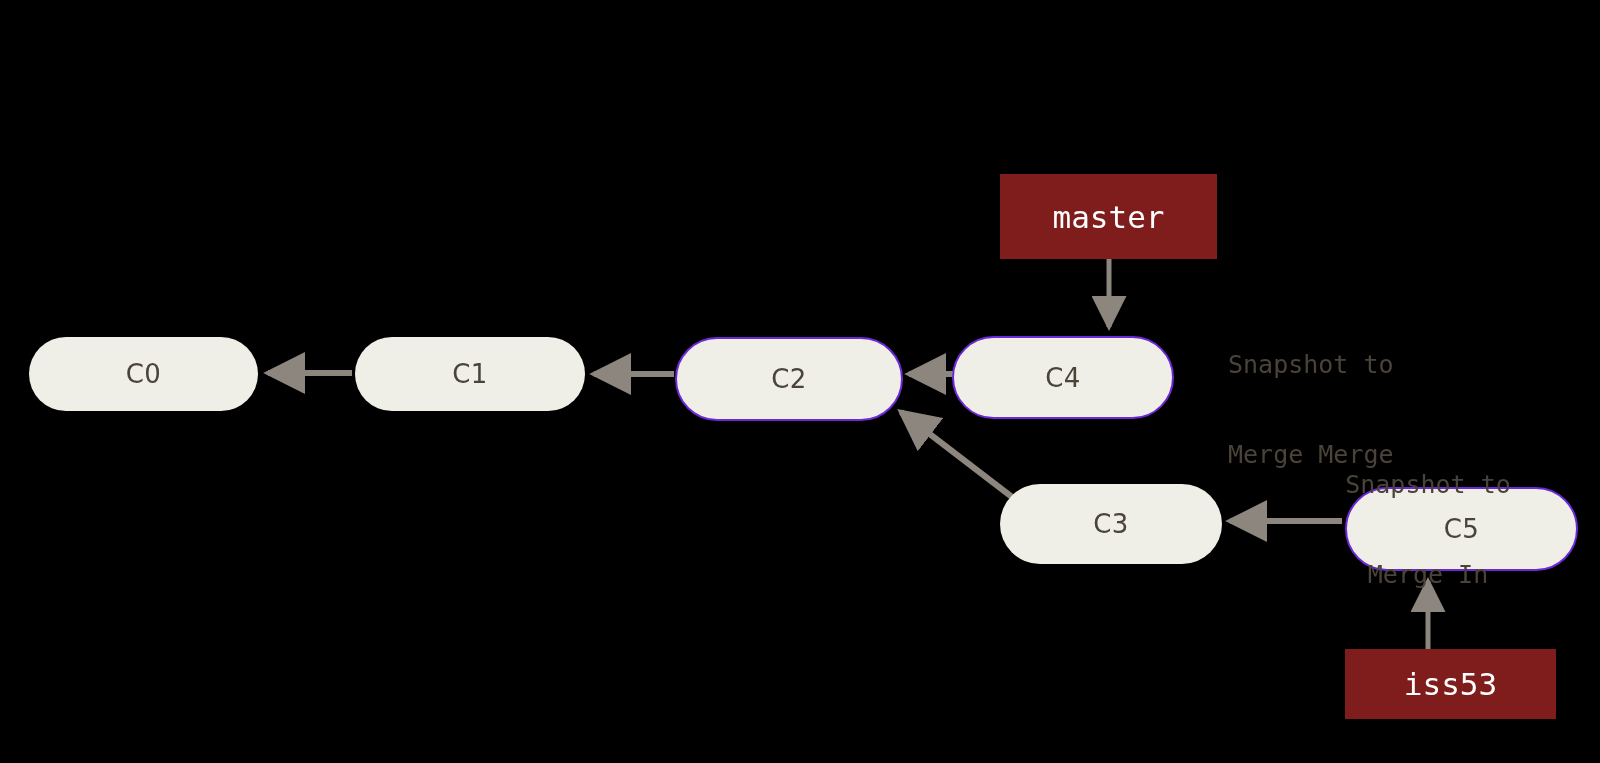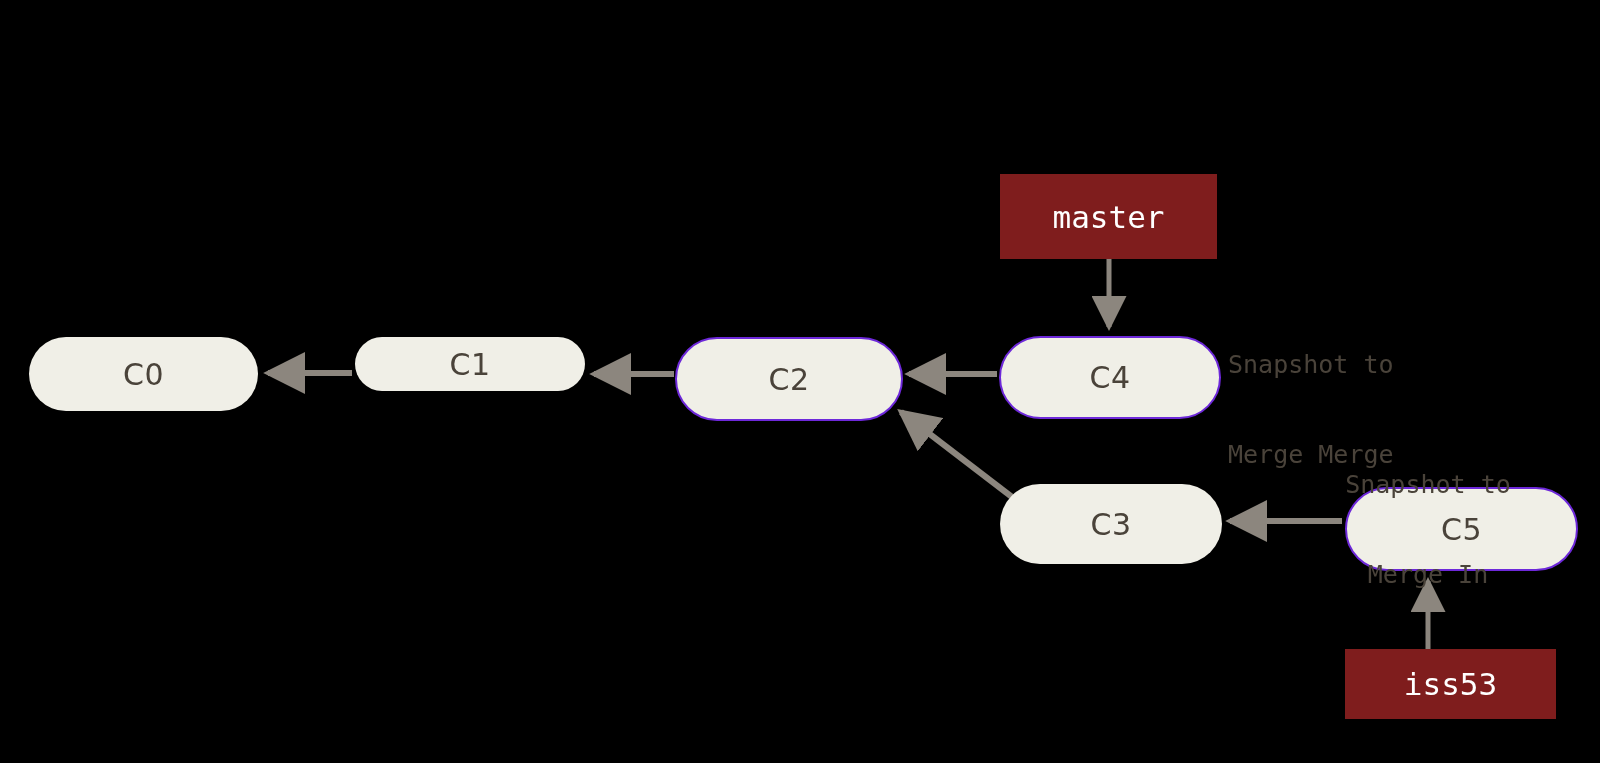--- a/index.html
+++ b/index.html
@@ -31,21 +31,21 @@
   .commit {
     position: absolute;
     box-sizing: border-box;
     background: #f0efe7;
     border-radius: 999px;
     display: flex;
     align-items: center;
     justify-content: center;
     color: #4a433a;
     font-family: "DejaVu Sans", "Liberation Sans", sans-serif;
-    font-size: 30px;
+    font-size: 26px;
     letter-spacing: 0.5px;
     z-index: 3;
   }
   .commit.highlight {
     border: 2px solid #6d28d9;
   }
 
   
   .branch {
     position: absolute;
@@ -99,33 +99,33 @@
 
     <line x1="1109" y1="259" x2="1109" y2="327" stroke="#8c867e" stroke-width="5" marker-end="url(#arrowhead)"></line>
 
     <line x1="1428" y1="649" x2="1428" y2="581" stroke="#8c867e" stroke-width="5" marker-end="url(#arrowhead)"></line>
   </svg>
 
   <div class="commit" style="left:29px; top:337px; width:229px; height:74px;">
     <span>C0</span>
   </div>
 
-  <div class="commit" style="left:355px; top:337px; width:230px; height:54px;">
+  <div class="commit" style="left:355px; top:337px; width:230px; height:74px;">
     <span>C1</span>
   </div>
 
   <div class="commit highlight" style="left:675px; top:337px; width:228px; height:84px;">
     <span>C2</span>
   </div>
 
   <div class="commit" style="left:1000px; top:484px; width:222px; height:80px;align-items:center;">
     <span>C3</span>
   </div>
 
-  <div class="commit highlight" style="left:999px; top:336px; width:222px; height:83px;">
+  <div class="commit highlight" style="left:952px; top:336px; width:222px; height:83px;">
     <span>C4</span>
   </div>
 
   <div class="commit highlight" style="left:1345px; top:487px; width:233px; height:84px;">
     <span>C5</span>
   </div>
 
   <div class="branch" style="left:1000px; top:174px; width:217px; height:85px;">
     <span>master</span>
   </div>

